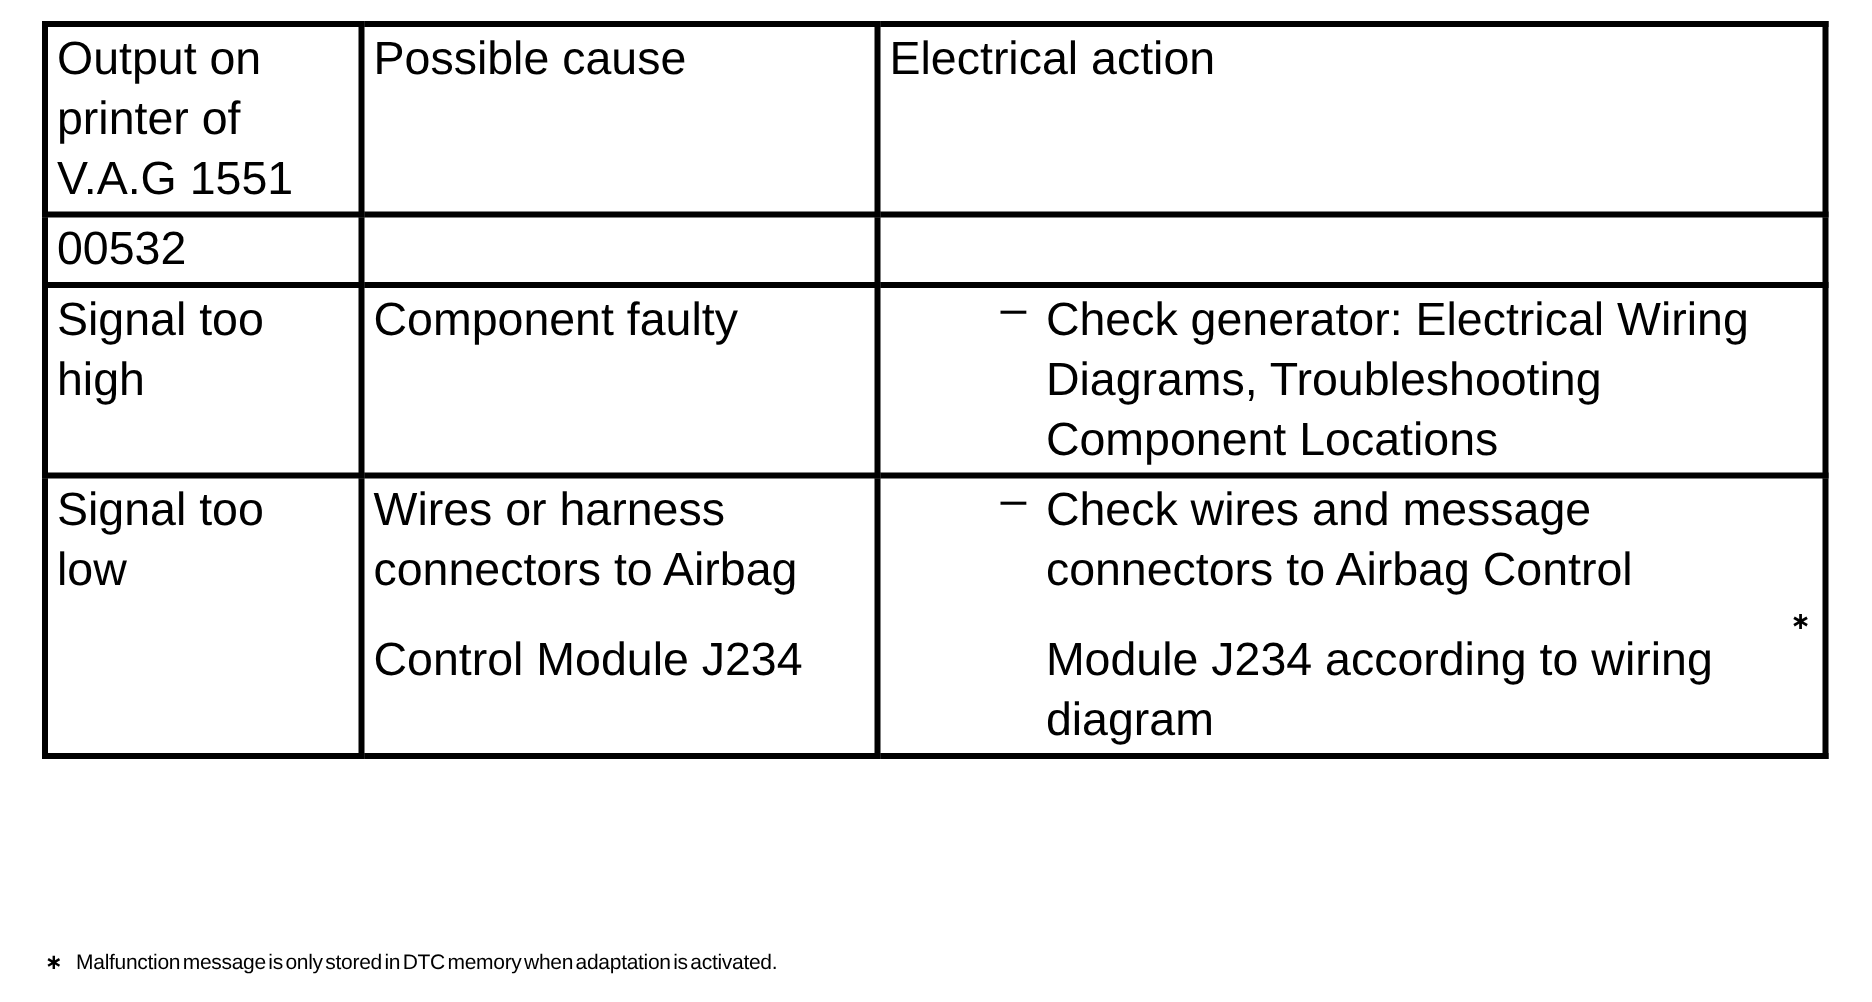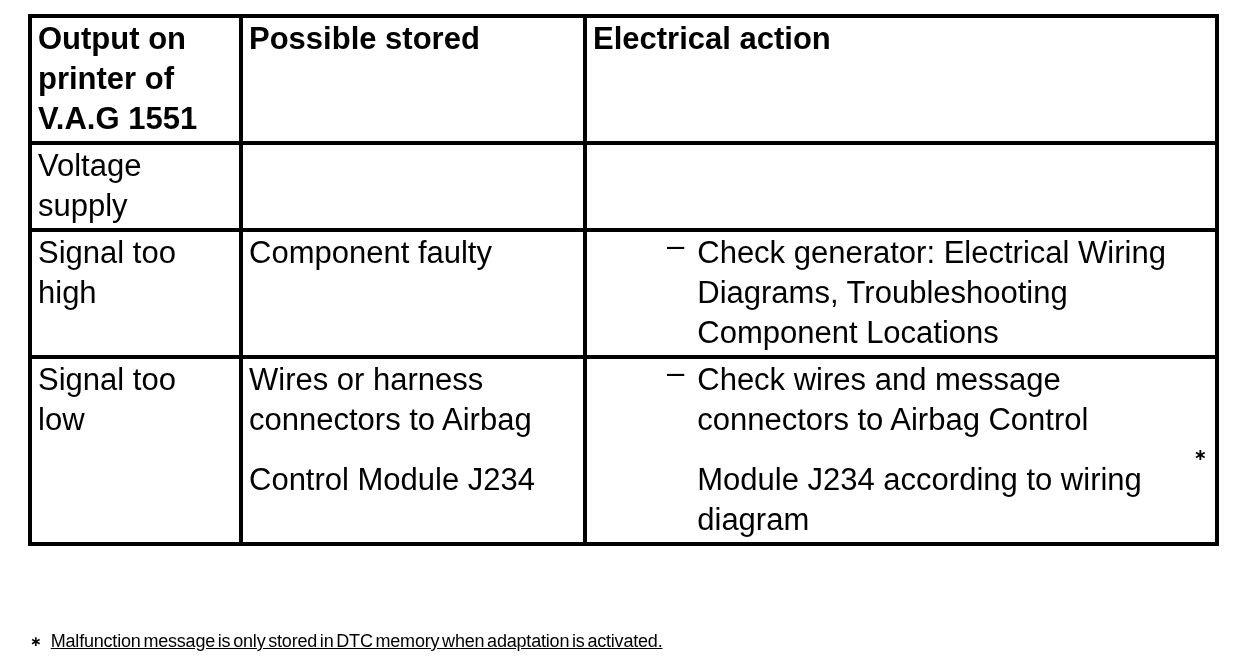--- a/index.html
+++ b/index.html
@@ -25,21 +25,21 @@
   .fault-table td {
     border: 4px solid #000000;
     vertical-align: top;
     padding: 1px 6px 2px 6px;
     font-size: 31px;
     line-height: 40px;
     font-weight: normal;
     text-align: left;
     position: relative;
   }
-  .fault-table th { font-weight: bold; }
+  .fault-table th { font-weight: normal; }
 
   .preline { white-space: pre-line; }
   .para2 { display: block; margin-top: 20px; }
   .cell-text { display: block; }
 
   .action-item {
     display: flex;
     align-items: flex-start;
     padding-left: 74px;
   }
@@ -71,55 +71,53 @@
   }
   .footnote .fn-symbol {
     font-size: 14px;
     line-height: 14px;
     font-weight: bold;
     position: relative;
     top: 4px;
     margin-right: 9px;
   }
   .footnote .fn-text {
-    font-size: 18px;
+    font-size: 14px;
     line-height: 22px;
     word-spacing: -2px;
     letter-spacing: -0.2px;
-    text-decoration: underline;
   }
 </style>
 </head>
 <body>
 
 <div class="page">
 
   <table class="fault-table">
     <colgroup>
       <col style="width:211px">
       <col style="width:344px">
       <col style="width:632px">
     </colgroup>
     <thead>
       <tr style="height:116px">
         <th>Output on printer of V.A.G 1551</th>
-        <th>Possible stored</th>
+        <th>Possible cause</th>
         <th>Electrical action</th>
       </tr>
     </thead>
     <tbody>
-
-      <tr style="height:80px">
+      <tr style="height:42px">
         <td>
-          <span class="cell-text preline">Voltage
-supply</span>
+          <span class="cell-text preline">00532</span>
         </td>
         <td></td>
         <td></td>
       </tr>
+
 
       <tr style="height:122px">
         <td>
           <span class="cell-text preline">Signal too
 high</span>
         </td>
         <td>
           <span class="cell-text preline">Component faulty</span>
         </td>
         <td>

